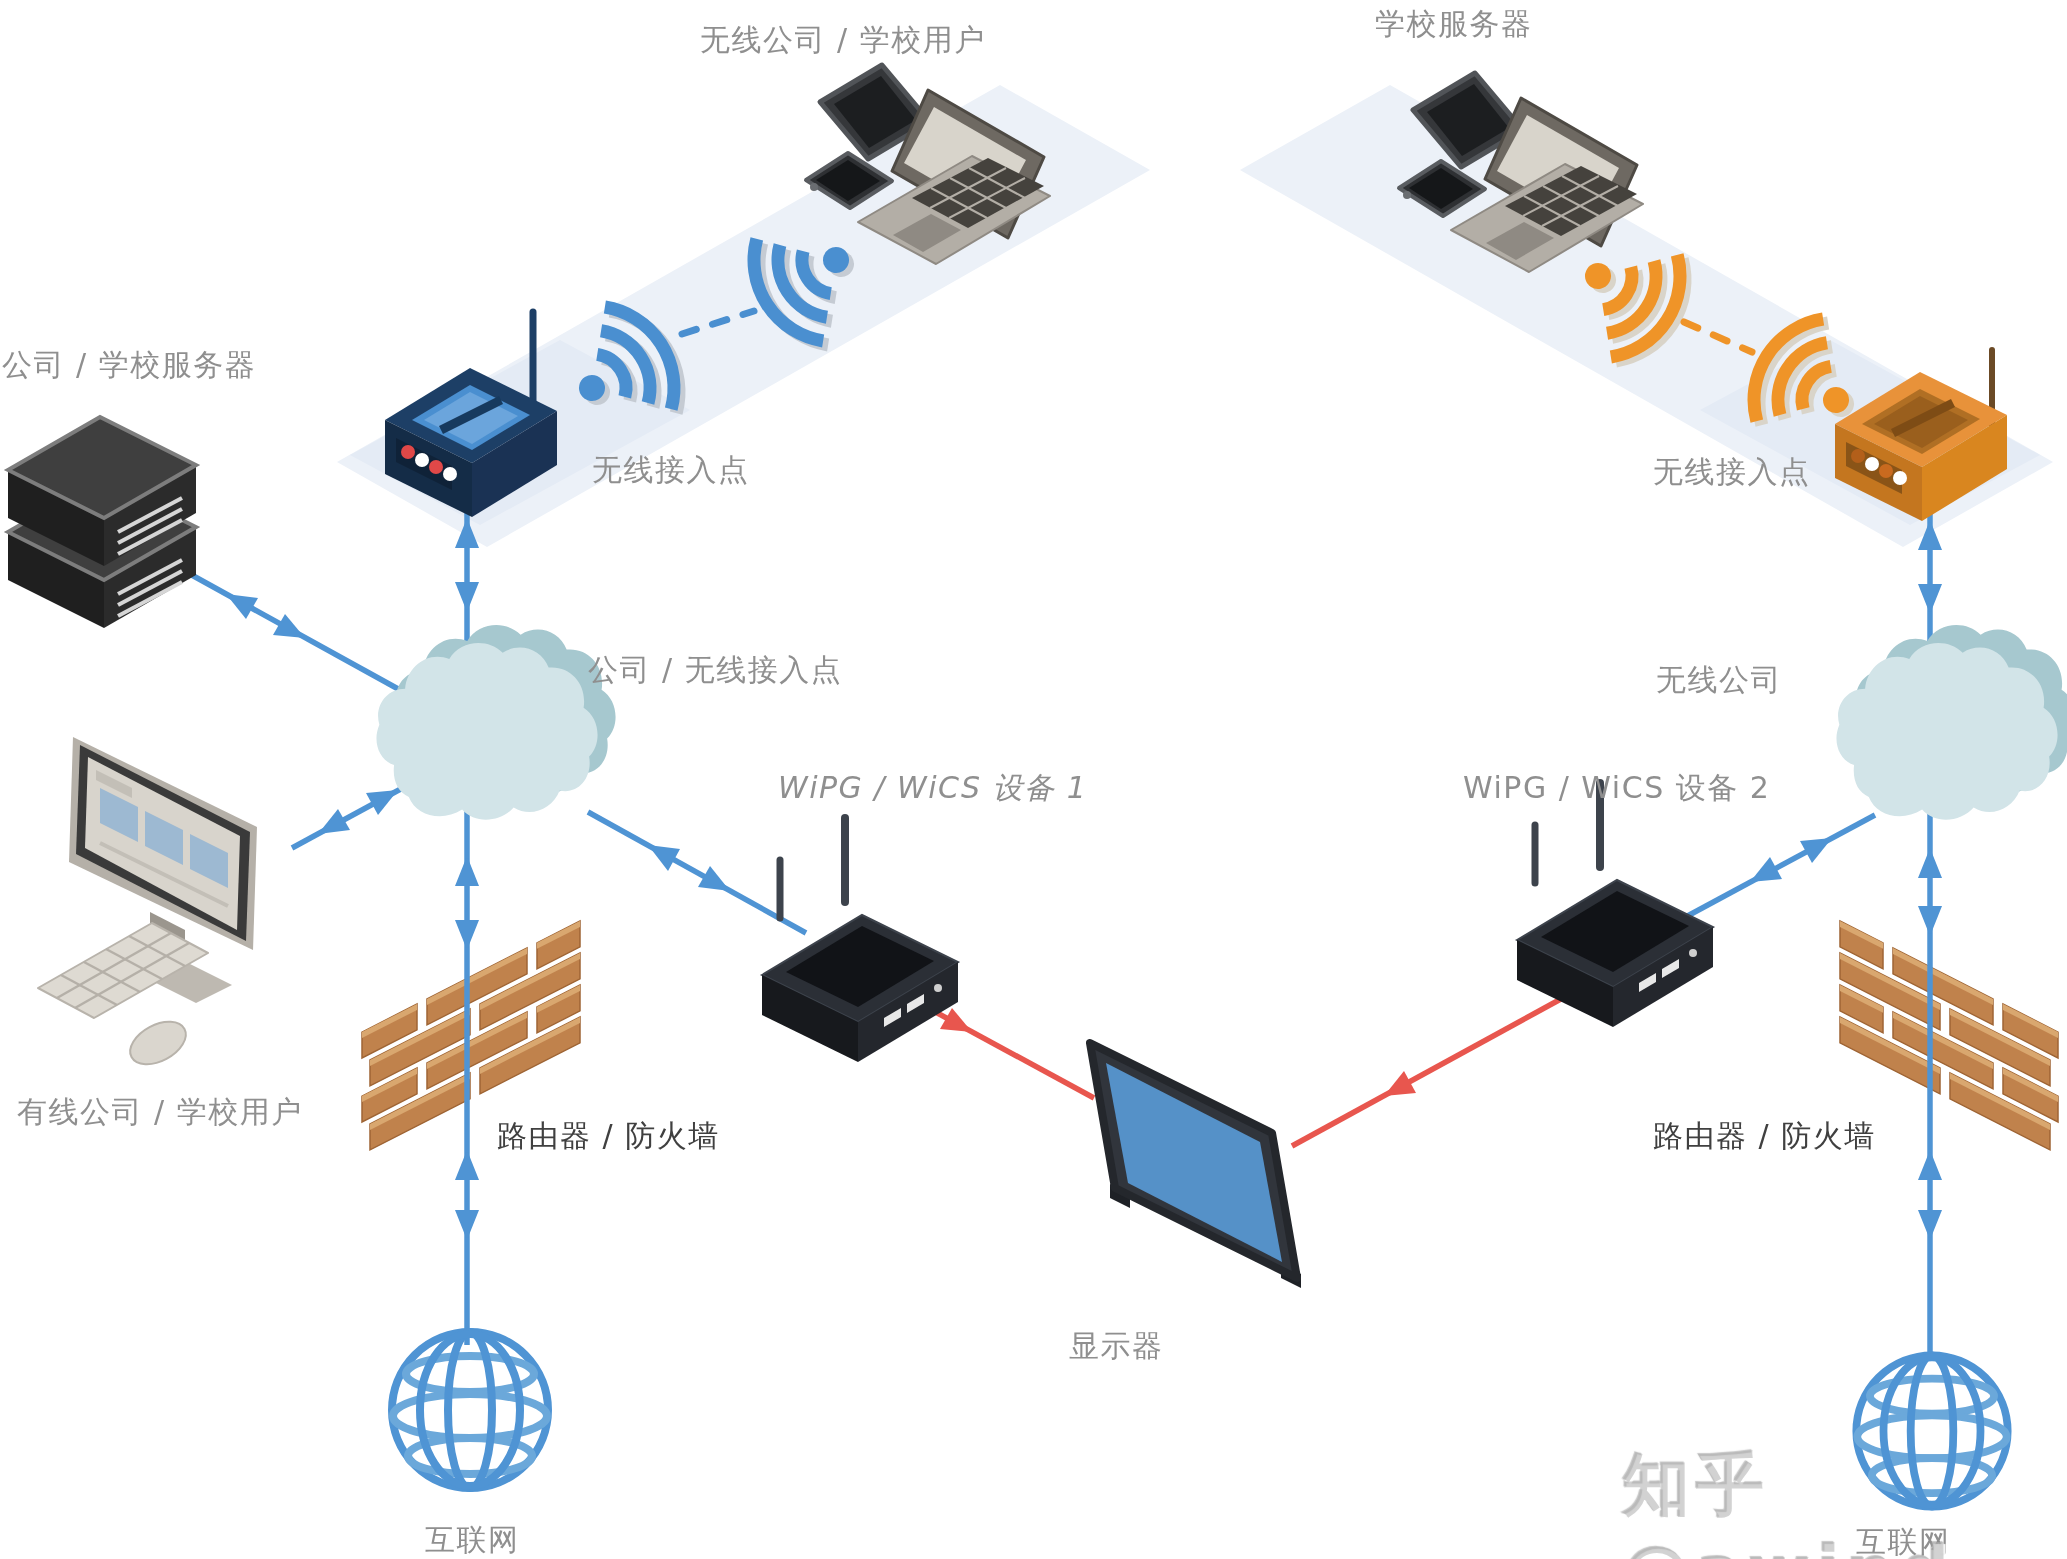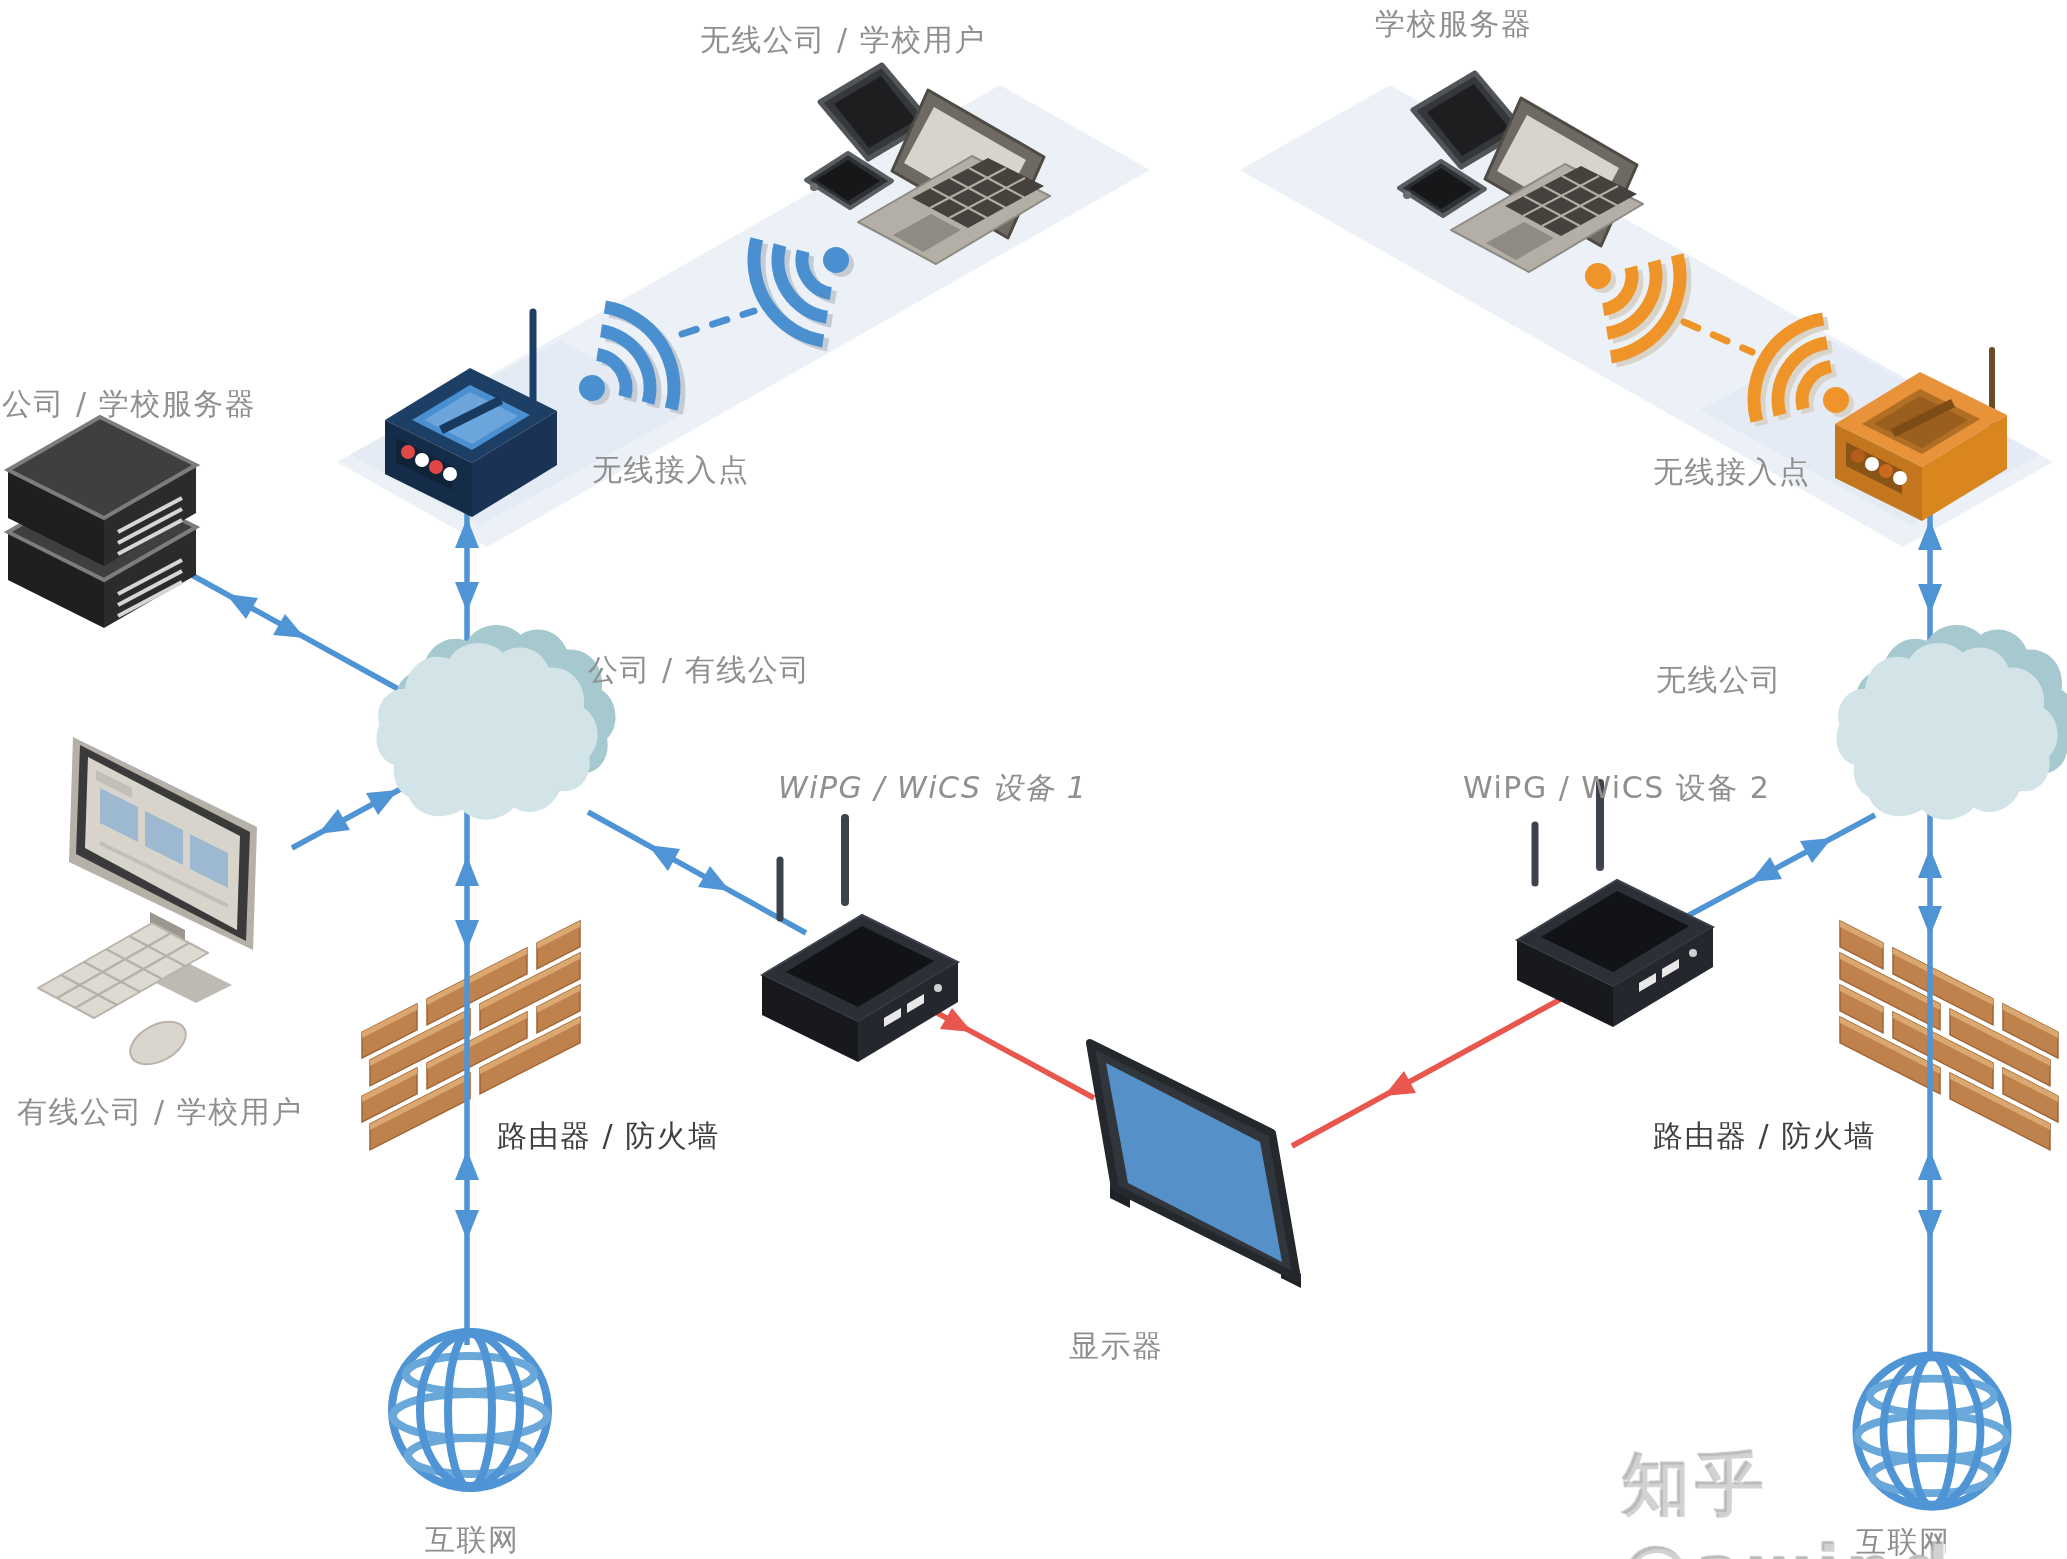--- a/index.html
+++ b/index.html
@@ -285,24 +285,24 @@
   <g>
         <use href="#cluster"></use>
       </g>
   <g>
         <use href="#cluster" transform="translate(593,8)"></use>
       </g>
 </svg>
 
 <div class="lbl" style="left:700px;top:20px;">无线公司 / 学校用户</div>
 <div class="lbl" style="left:1375px;top:4px;">学校服务器</div>
-<div class="lbl" style="left:2px;top:345px;margin-top:39px;">公司 / 学校服务器</div>
+<div class="lbl" style="left:2px;top:345px;">公司 / 学校服务器</div>
 <div class="lbl" style="left:592px;top:450px;">无线接入点</div>
 <div class="lbl" style="left:1653px;top:452px;">无线接入点</div>
-<div class="lbl" style="left:588px;top:650px;">公司 / 有线公司</div>
+<div class="lbl" style="left:588px;top:650px;">公司 / 无线接入点</div>
 <div class="lbl" style="left:1656px;top:660px;">无线公司</div>
 <div class="lbl" style="left:778px;top:768px;font-style:italic;">WiPG / WiCS 设备 1</div>
 <div class="lbl" style="left:1463px;top:768px;">WiPG / WiCS 设备 2</div>
 <div class="lbl" style="left:17px;top:1092px;">有线公司 / 学校用户</div>
 <div class="lbl orange" style="left:497px;top:1116px;">路由器 / 防火墙</div>
 <div class="lbl orange" style="left:1653px;top:1116px;">路由器 / 防火墙</div>
 <div class="lbl" style="left:1069px;top:1326px;">显示器</div>
 <div class="lbl" style="left:425px;top:1520px;">互联网</div>
 <div class="lbl" style="left:1856px;top:1522px;">互联网</div>
 <div class="watermark">知乎 @awind</div>

